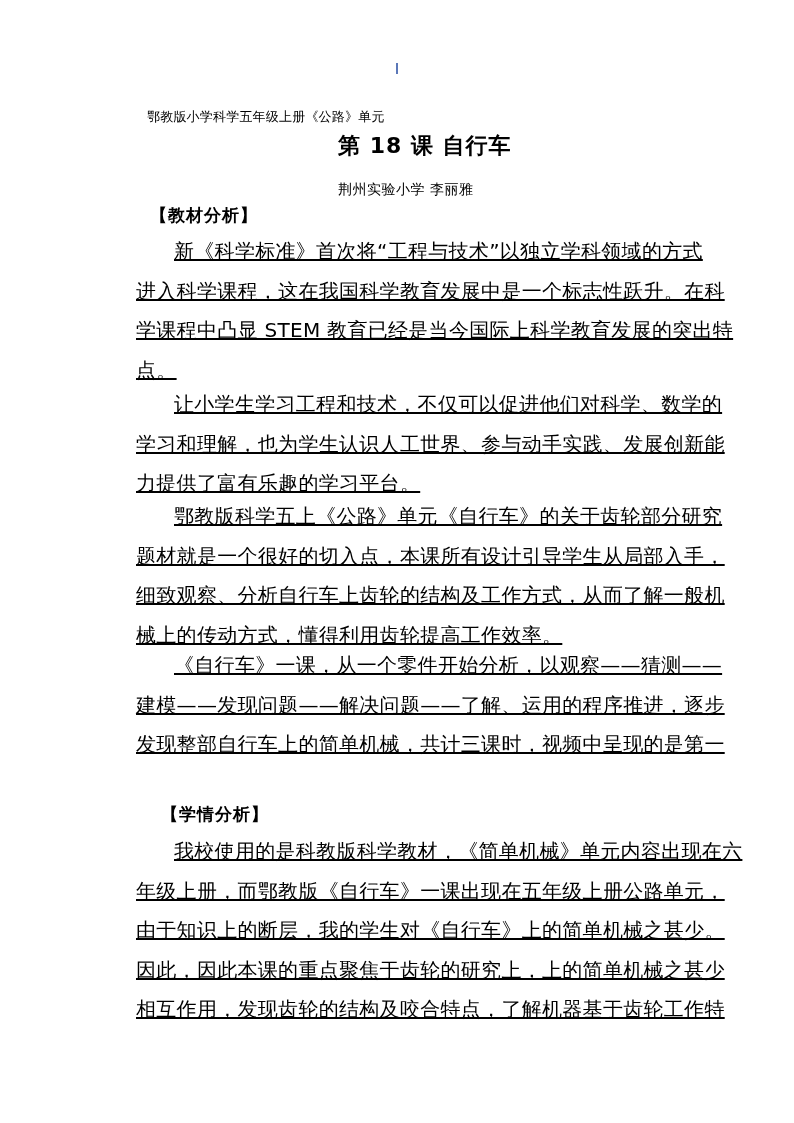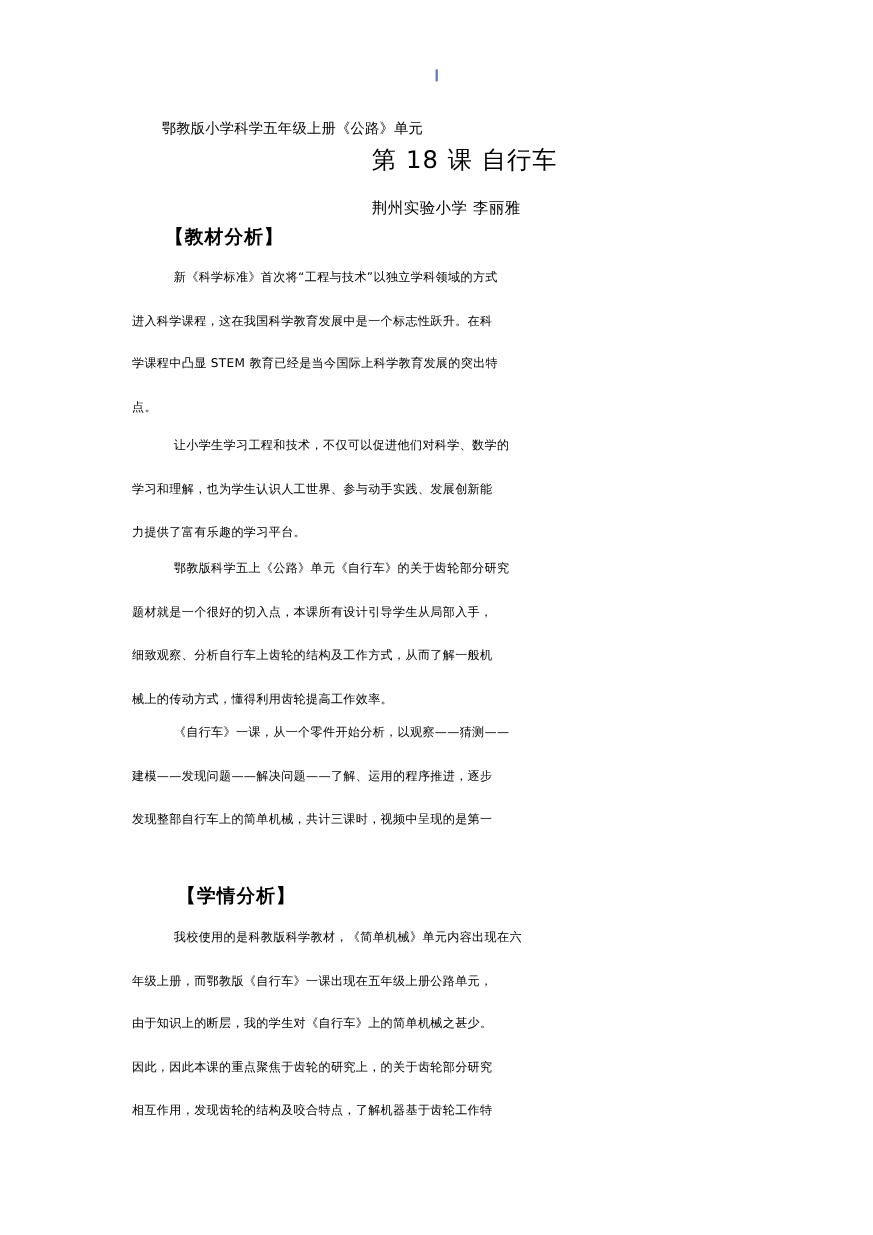--- a/index.html
+++ b/index.html
@@ -1,23 +1,23 @@
 <!DOCTYPE html>
 <html><head>
   <meta charset="utf-8">
   <style>
     html, body { margin: 0; padding: 0; background: #ffffff; }
     body { width: 794px; height: 1123px; position: relative; overflow: hidden;
            font-family: "DejaVu Sans", "Liberation Sans", sans-serif; color: #000; }
     .cursor-mark { position: absolute; left: 396px; top: 63px; width: 2px; height: 11px; background: #5b78b8; }
     .unit-line { position: absolute; left: 147px; top: 108px; font-size: 13px; letter-spacing: 0.2px; }
-    .title { position: absolute; left: 338px; top: 131px; font-size: 22px; letter-spacing: 1px; }
+    .title { position: absolute; left: 338px; top: 131px; font-size: 22px; letter-spacing: 1px; font-weight: bold; }
     .author { position: absolute; left: 338px; top: 181px; font-size: 14px; letter-spacing: 0.5px; }
     .heading { position: absolute; left: 150px; font-size: 17px; font-weight: bold; letter-spacing: 1px; }
-    .para { position: absolute; left: 120px; width: 560px; font-size: 11px; line-height: 39.5px; letter-spacing: 0.3px; }
+    .para { position: absolute; left: 136px; width: 560px; font-size: 20px; line-height: 39.5px; letter-spacing: 0.3px; text-decoration: underline; }
     .para .line { display: block; white-space: nowrap; }
     .indent { padding-left: 38px; }
   </style>
 </head>
 <body>
 
 <div>
   <div class="cursor-mark"></div>
 
   <div class="unit-line">鄂教版小学科学五年级上册《公路》单元</div>
@@ -51,16 +51,16 @@
     <span class="line">建模——发现问题——解决问题——了解、运用的程序推进，逐步</span>
     <span class="line">发现整部自行车上的简单机械，共计三课时，视频中呈现的是第一</span>
   </div>
 
   <div class="heading" style="top:803px;margin-left:11px;">【学情分析】</div>
 
   <div class="para" style="top:832px;">
     <span class="line indent">我校使用的是科教版科学教材，《简单机械》单元内容出现在六</span>
     <span class="line">年级上册，而鄂教版《自行车》一课出现在五年级上册公路单元，</span>
     <span class="line">由于知识上的断层，我的学生对《自行车》上的简单机械之甚少。</span>
-    <span class="line">因此，因此本课的重点聚焦于齿轮的研究上，的关于齿轮部分研究</span>
+    <span class="line">因此，因此本课的重点聚焦于齿轮的研究上，上的简单机械之甚少</span>
     <span class="line">相互作用，发现齿轮的结构及咬合特点，了解机器基于齿轮工作特</span>
   </div>
 </div>
 
 </body></html>

